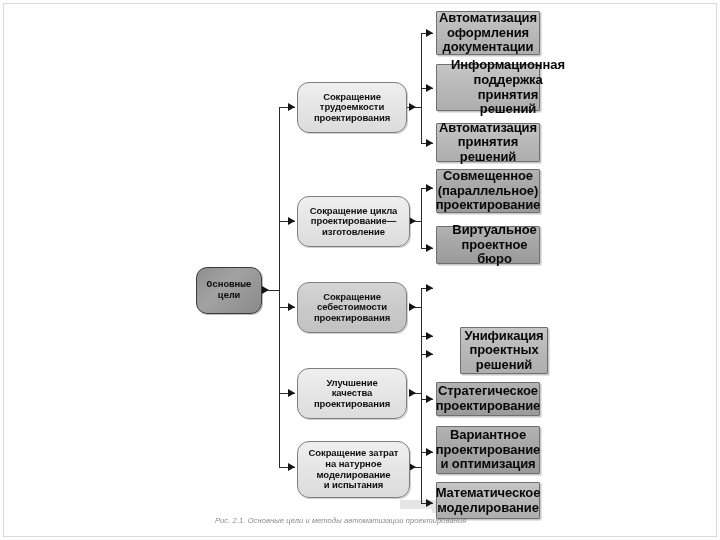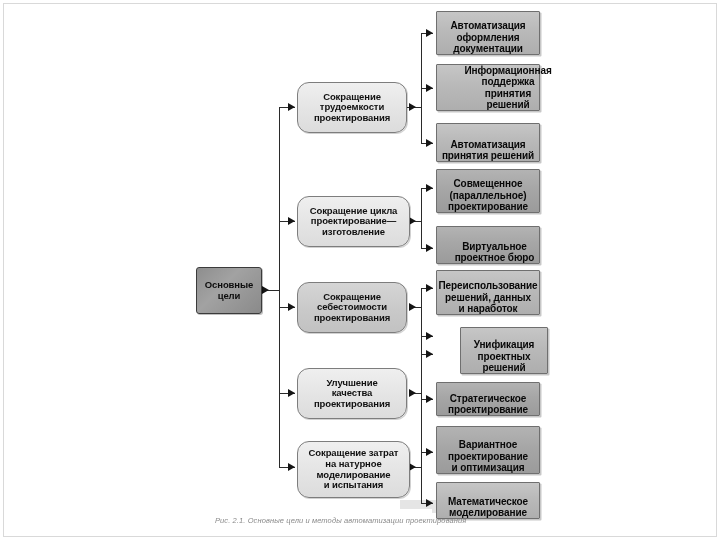--- a/index.html
+++ b/index.html
@@ -42,45 +42,45 @@
     letter-spacing: -0.1px;
     line-height: 1.12;
     -webkit-font-smoothing: none;
   }
   .node .txt { display: block; padding: 0 2px; }
 
   
   .node.root {
     background: linear-gradient(135deg,#8e8e8e 0%, #a2a2a2 40%, #8a8a8a 100%);
     border: 1px solid #3b3b3b;
-    border-radius: 3px;
+    border-radius: 11px;
     font-size: 9.5px;
     color: #0d0d0d;
     box-shadow: 1px 1px 0 rgba(0,0,0,0.25);
+    font-family: Liberation Mono, monospace;
   }
   
   .node.mid {
     background: linear-gradient(180deg,#efefef 0%, #e4e4e4 55%, #dcdcdc 100%);
     border: 1px solid #7d7d7d;
     border-radius: 12px;
     font-size: 9.5px;
     box-shadow: 1px 1px 0 rgba(0,0,0,0.18);
   }
   .node.mid.shaded {
     background: linear-gradient(180deg,#d5d5d5 0%, #c9c9c9 55%, #c2c2c2 100%);
   }
   
   .node.leaf {
     background: linear-gradient(180deg,#c6c6c6 0%, #b9b9b9 45%, #aeaeae 100%);
     border: 1px solid #6f6f6f;
     border-radius: 1px;
-    font-size: 10px;
+    font-size: 13px;
     color: #080808;
     box-shadow: 1.5px 1.5px 0 rgba(0,0,0,0.22);
-    align-items: flex-end;
   }
   .node.leaf.dark {
     background: linear-gradient(180deg,#b3b3b3 0%, #a6a6a6 45%, #9b9b9b 100%);
   }
 
   
   .line {
     position: absolute;
     background: #2a2a2a;
   }
@@ -225,23 +225,20 @@
     </div>
 
     <div class="node leaf dark" style="left:436px;top:169px;width:104px;height:44px;">
       <span class="txt">Совмещенное<br>(параллельное)<br>проектирование</span>
     </div>
 
     <div class="node leaf dark" style="left:436px;top:226px;width:104px;height:38px;padding-left:13px;">
       <span class="txt">Виртуальное<br>проектное бюро</span>
     </div>
 
-    <div class="node leaf" style="left:436px;top:270px;width:104px;height:45px;">
-      <span class="txt">Переиспользование<br>решений, данных<br>и наработок</span>
-    </div>
 
     <div class="node leaf" style="left:460px;top:327px;width:88px;height:47px;">
       <span class="txt">Унификация<br>проектных<br>решений</span>
     </div>
 
     <div class="node leaf dark" style="left:436px;top:382px;width:104px;height:34px;">
       <span class="txt">Стратегическое<br>проектирование</span>
     </div>
 
     <div class="node leaf dark" style="left:436px;top:426px;width:104px;height:48px;">

